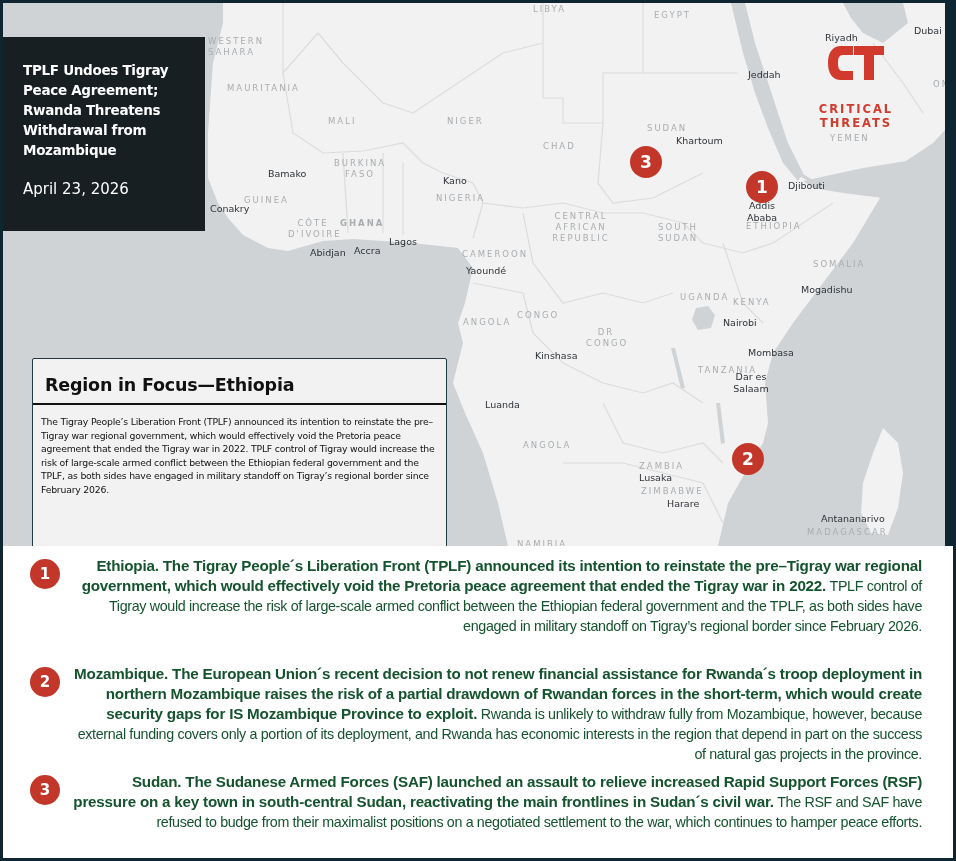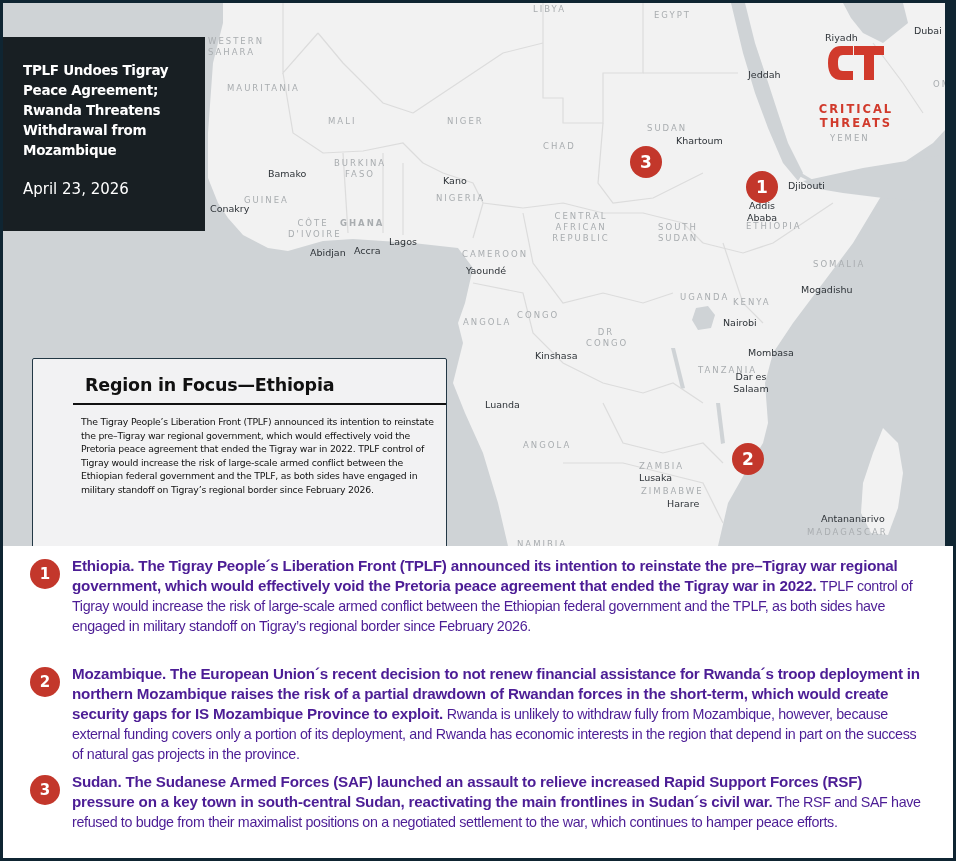--- a/index.html
+++ b/index.html
@@ -19,28 +19,28 @@
 
   .title-box { position: absolute; left: 3px; top: 37px; width: 202px; height: 194px; background: #181f23; color: #fff; padding: 8px 10px 0 20px; }
   .title-box .t1 { font-family: "DejaVu Sans", sans-serif; font-weight: bold; font-size: 26px; line-height: 32px; letter-spacing: 0.3px; }
   .title-box .t2 { font-family: "DejaVu Sans", sans-serif; font-weight: bold; font-size: 13.5px; line-height: 20px; margin-top: 15px; letter-spacing: -0.3px; }
   .title-box .t3 { font-family: "DejaVu Sans", sans-serif; font-size: 15px; line-height: 20px; margin-top: 19px; }
 
   .ct-logo { position: absolute; left: 780px; top: 44px; width: 152px; text-align: center; }
   .ct-mark { display: block; margin: 0 auto; }
   .ct-text { font-family: "DejaVu Sans", sans-serif; font-weight: bold; font-size: 11.5px; letter-spacing: 2px; color: #d13a2c; margin-top: 20px; }
 
-  .focus-box { position: absolute; left: 32px; top: 358px; width: 415px; height: 216px; background: #f2f2f3; border: 1px solid #233845; border-radius: 2px; padding-left: 40px; }
+  .focus-box { position: absolute; left: 32px; top: 358px; width: 415px; height: 216px; background: #f2f2f3; border: 1px solid #233845; border-radius: 2px; }
   .focus-box .fh { font-family: "DejaVu Sans", sans-serif; font-weight: bold; font-size: 17.5px; color: #111; padding: 16px 0 0 12px; height: 46px; border-bottom: 2px solid #111; letter-spacing: -0.2px; }
   .focus-box .fb { font-family: "DejaVu Sans", sans-serif; font-size: 9.3px; line-height: 13.5px; color: #111; padding: 10px 8px 0 8px; letter-spacing: -0.2px; }
 
   .bottom { position: absolute; left: 3px; top: 546px; width: 950px; height: 312px; background: #fff; }
   .item { position: absolute; left: 27px; width: 890px; }
   .item .num { position: absolute; left: 0; top: 13px; width: 30px; height: 30px; border-radius: 50%; background: #c3372b; color: #fff; font-family: "DejaVu Sans", sans-serif; font-weight: bold; font-size: 15px; display: flex; align-items: center; justify-content: center; }
-  .item .txt { position: absolute; left: 42px; top: 10px; width: 850px; font-family: "Liberation Sans", sans-serif; font-size: 14.3px; line-height: 20px; color: #4c1d95; letter-spacing: -0.35px; }
+  .item .txt { position: absolute; left: 42px; top: 10px; width: 850px; font-family: "Liberation Sans", sans-serif; font-size: 14.3px; line-height: 20px; color: #14532d; letter-spacing: -0.35px; text-align: right; }
   .item .txt b { font-weight: bold; font-size: 15.2px; letter-spacing: -0.2px; }
 </style>
 </head>
 <body>
 
 <div class="frame">
 
   <div class="map">
     <svg class="basemap" width="953" height="543" viewBox="0 0 953 543">
       <rect x="0" y="0" width="953" height="543" fill="#cfd3d6"></rect>

